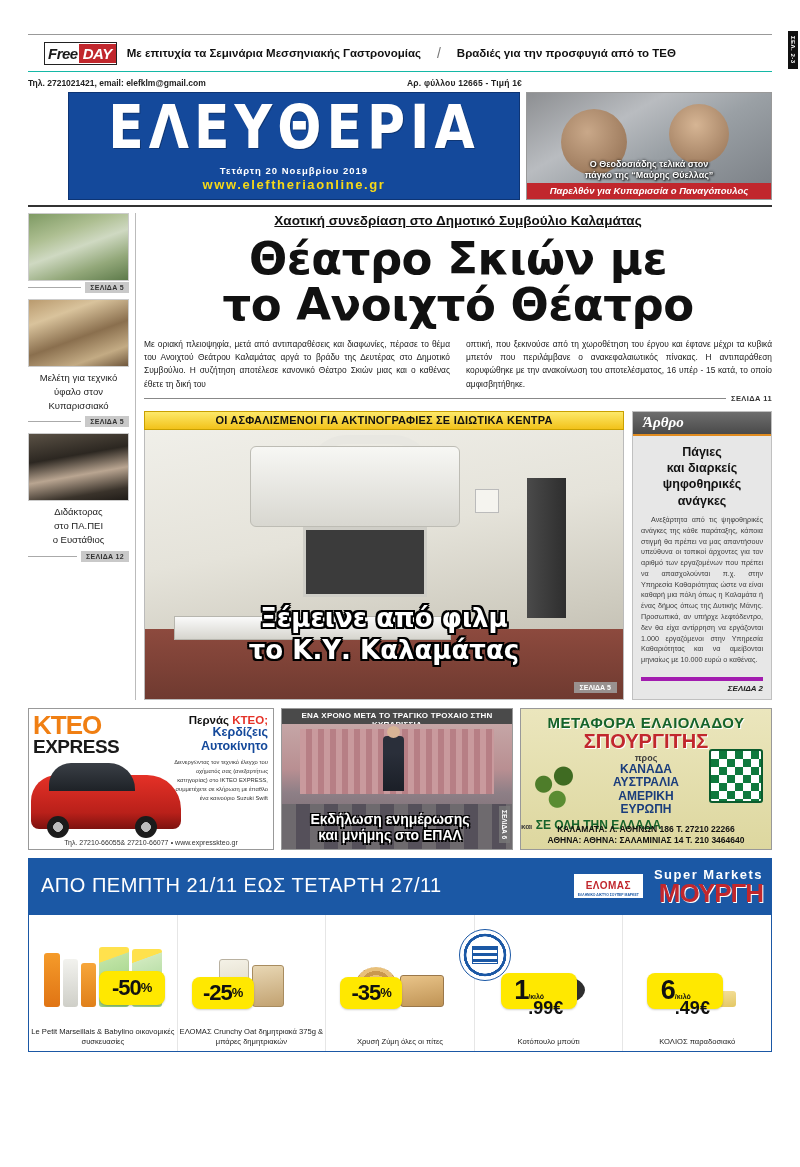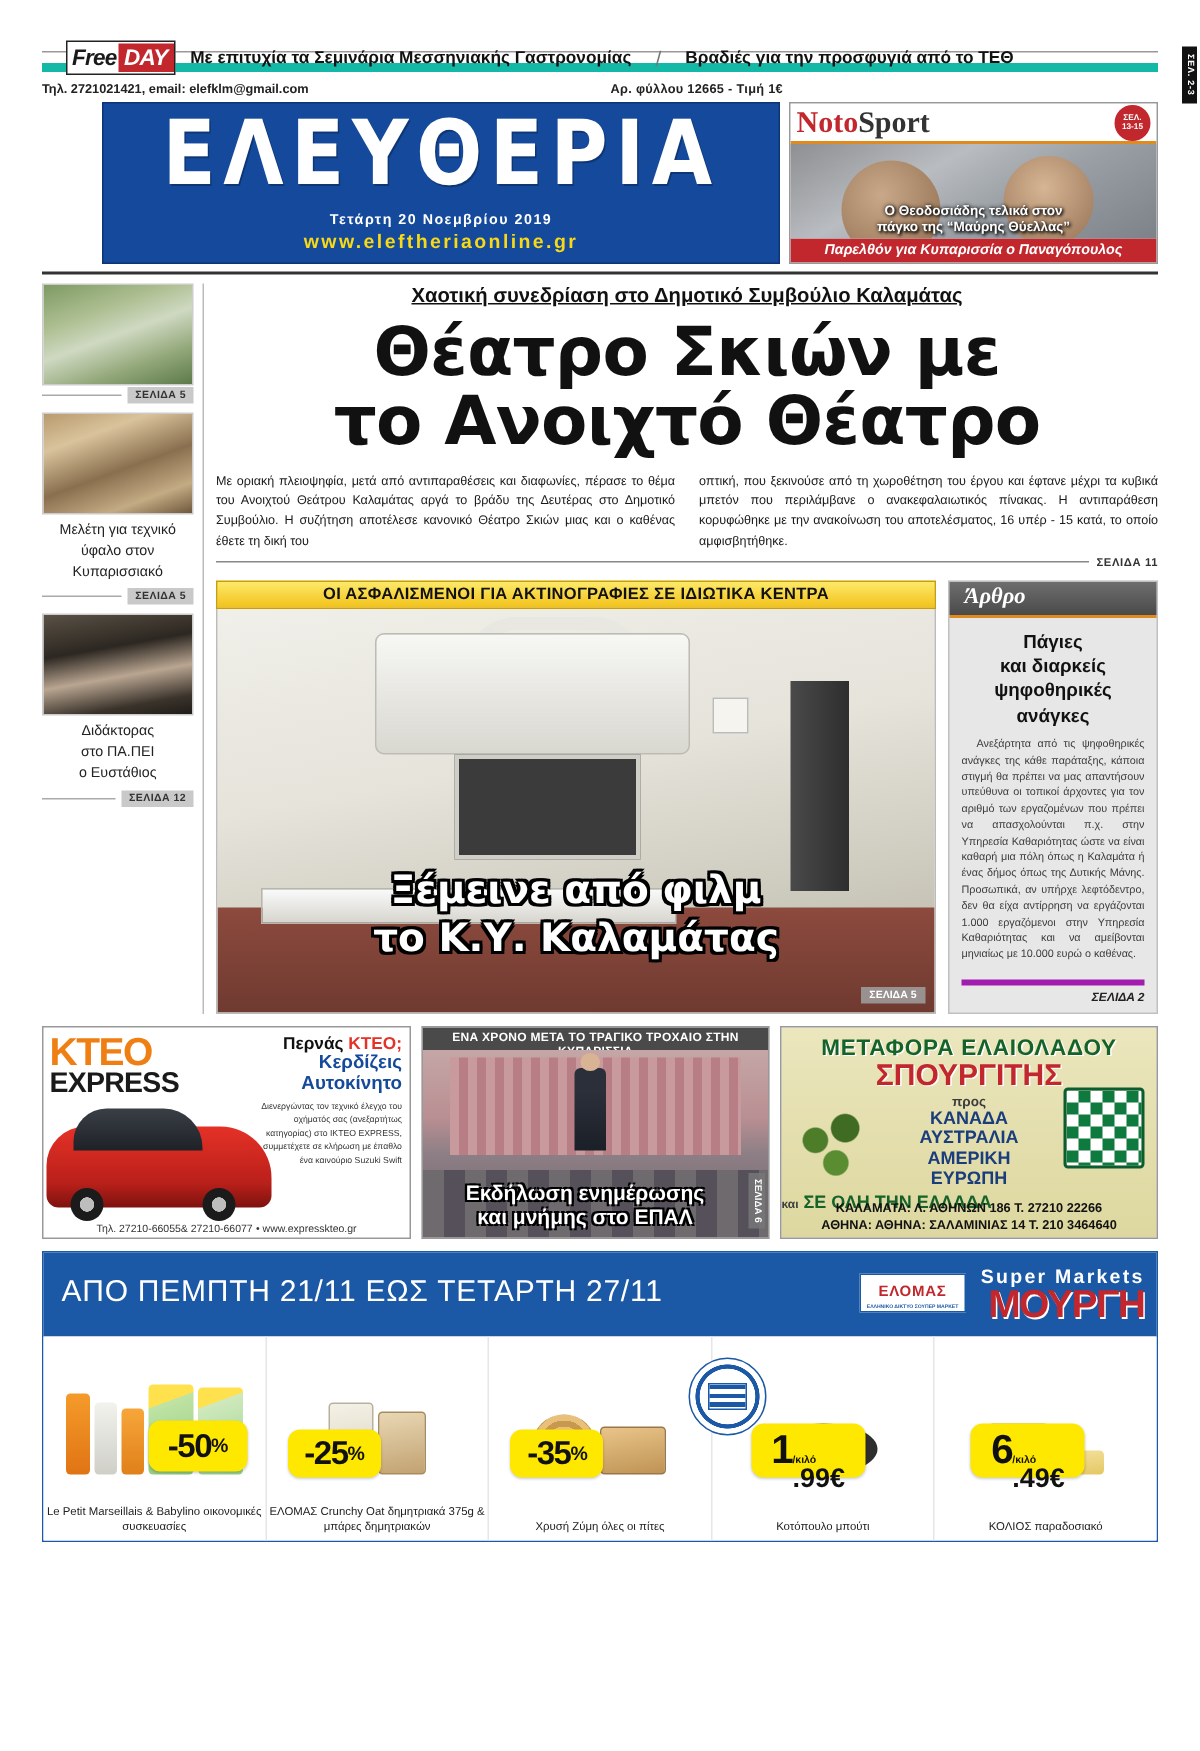--- a/index.html
+++ b/index.html
@@ -9,22 +9,22 @@
     font-family: "Liberation Sans", sans-serif;
     color: #111;
     overflow: hidden;
   }
   .page { width: 800px; height: 1167px; padding: 0 28px; position: relative; }
 
   
   .topstrip {
     margin-top: 34px;
     border-top: 1px solid #999;
-    border-bottom: 6px solid #14b8a6;
-    height: 14px;
+    border-bottom: 1px solid #14b8a6;
+    height: 38px;
     display: flex; align-items: center;
     gap: 10px;
     position: relative;
     padding-left: 16px;
   }
   .freeday {
     font-size: 15px; font-weight: bold; font-style: italic;
     letter-spacing: -0.5px;
     display: flex; align-items: center;
     border: 1px solid #222; padding: 1px 0 1px 3px;
@@ -467,29 +467,20 @@
   </div>
 
   <div class="masthead-row">
     <div class="masthead">
       <div class="mh-title">ΕΛΕΥΘΕΡΙΑ</div>
       <div class="mh-date">Τετάρτη 20 Νοεμβρίου 2019</div>
       <div class="mh-url">www.eleftheriaonline.gr</div>
     </div>
 
     <div class="notosport">
-      <div class="ns-head">
-        <div class="ns-logo">
-          <span class="n1">Noto</span><span class="n2">Sport</span>
-        </div>
-        <div class="ns-pagebadge">
-          <span>ΣΕΛ.</span>
-          <span>13-15</span>
-        </div>
-      </div>
       <div class="ns-photo">
         <div class="ns-caption">
           <span>Ο Θεοδοσιάδης τελικά στον</span><br>
           <span>πάγκο της “Μαύρης Θύελλας”</span>
         </div>
       </div>
       <div class="ns-strip">Παρελθόν για Κυπαρισσία ο Παναγόπουλος</div>
     </div>
   </div>
 

